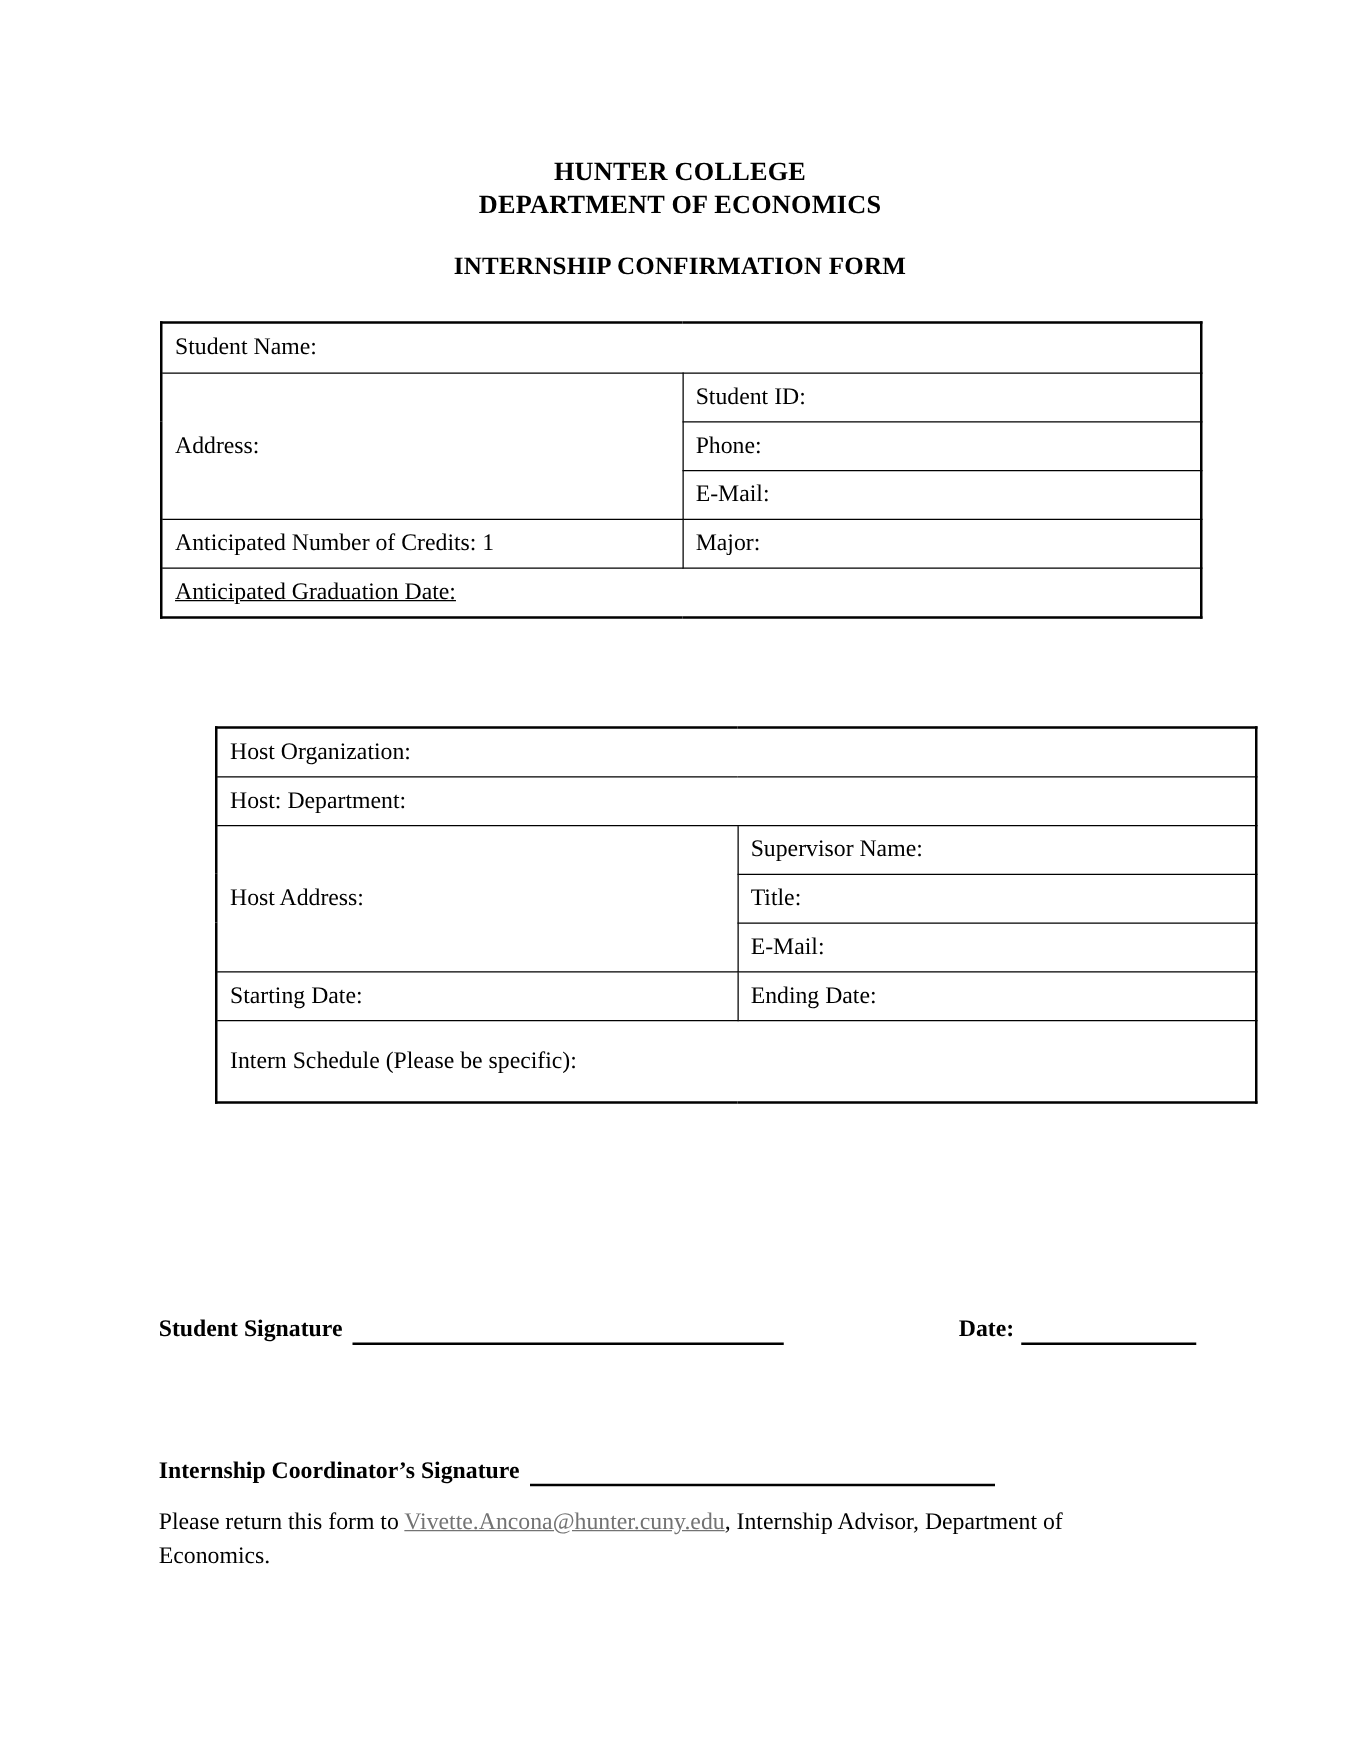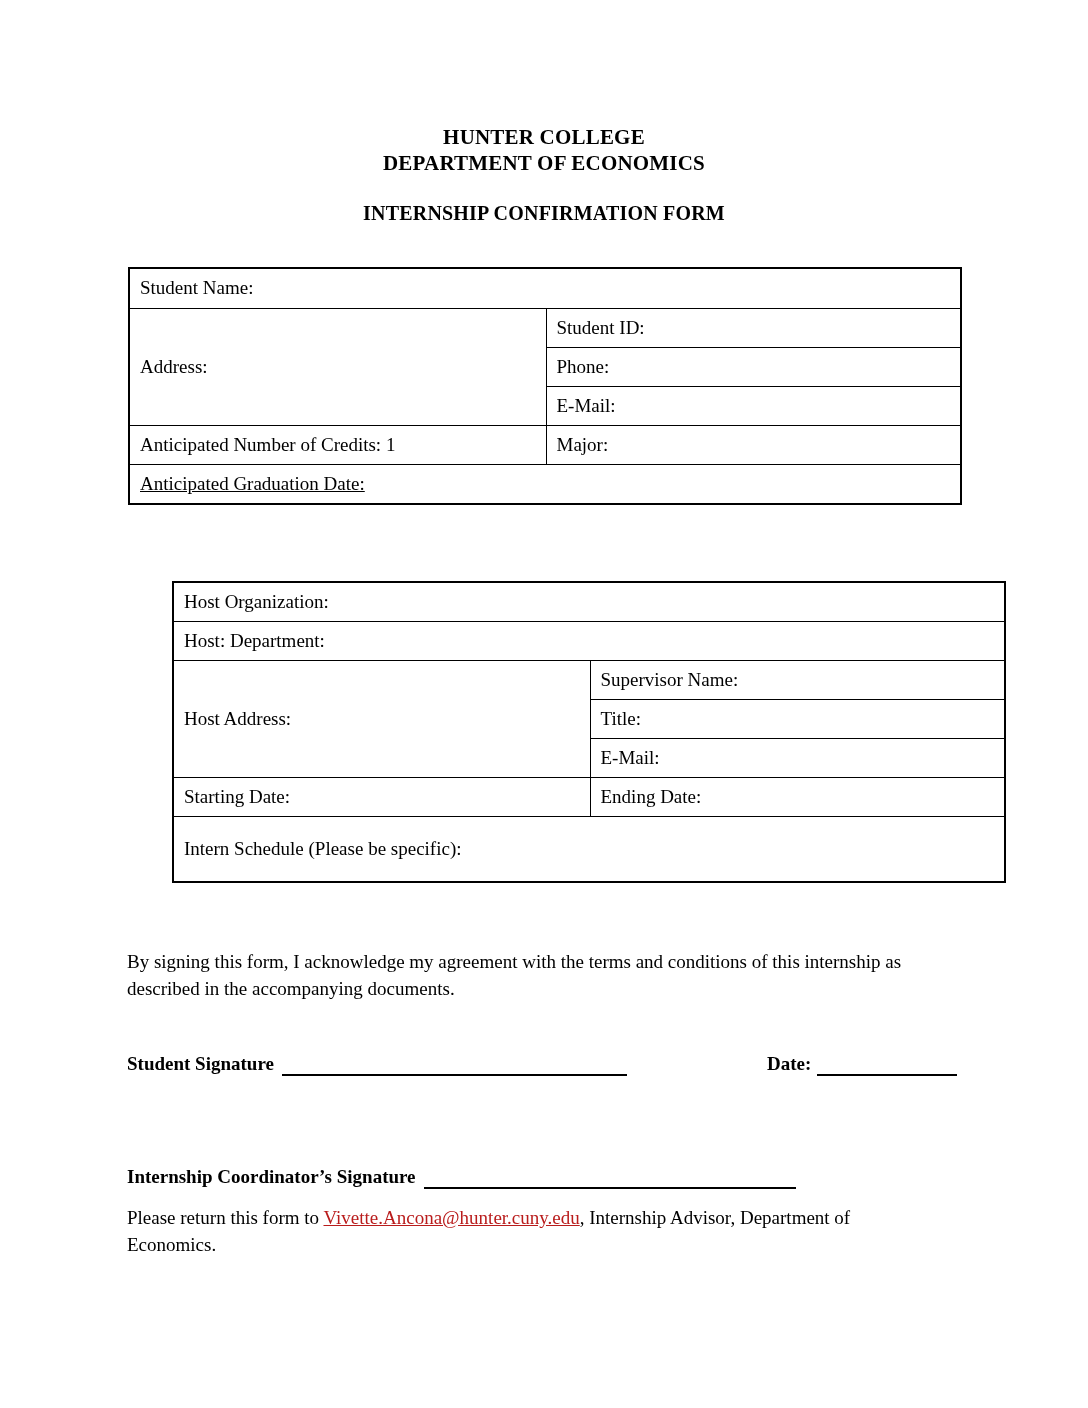--- a/index.html
+++ b/index.html
@@ -58,21 +58,21 @@
     border: 2px solid #000000;
   }
   .form-table td {
     border: 1px solid #000000;
     font-size: 19px;
     line-height: 22px;
     padding: 0 0 0 10px;
     vertical-align: middle;
     font-family: "Liberation Serif", "DejaVu Serif", serif;
   }
-  #table-student { top: 267px; }
+  #table-student { top: 257px; }
   #table-host { top: 581px; margin-left: 44px; }
 
   .col-left  { width: 417px; }
   .col-right { width: 415px; }
 
   .r-name   { height: 40px; }
   .r-sub    { height: 39px; }
   .r-credit { height: 39px; }
   .r-grad   { height: 40px; text-decoration: underline; }
 
@@ -131,21 +131,21 @@
   
   .return-note {
     position: absolute;
     left: 127px;
     top: 1204px;
     width: 800px;
     font-size: 19px;
     line-height: 27px;
   }
   .email-link {
-    color: #b91c1c;
+    color: #737373;
     text-decoration: underline;
     cursor: pointer;
   }
 </style>
 </head>
 <body>
 
 <div class="page">
 
   <div class="doc-header">
@@ -208,21 +208,20 @@
       <tr class="r-dates">
         <td>Starting Date:</td>
         <td>Ending Date:</td>
       </tr>
       <tr class="r-sched">
         <td colspan="2">Intern Schedule (Please be specific):</td>
       </tr>
     </tbody>
   </table>
 
-  <div class="ack-para">By signing this form, I acknowledge my agreement with the terms and conditions of this internship as described in the accompanying documents.</div>
 
   <div class="sig-row" id="student-sig-row">
     <span class="sig-label">Student Signature</span><span class="sig-rule rule-student"></span>
     <span class="date-block">
       <span class="sig-label">Date:</span><span class="sig-rule rule-date"></span>
     </span>
   </div>
 
   <div class="sig-row" id="coord-sig-row">
     <span class="sig-label">Internship Coordinator’s Signature</span><span class="sig-rule rule-coord"></span>

